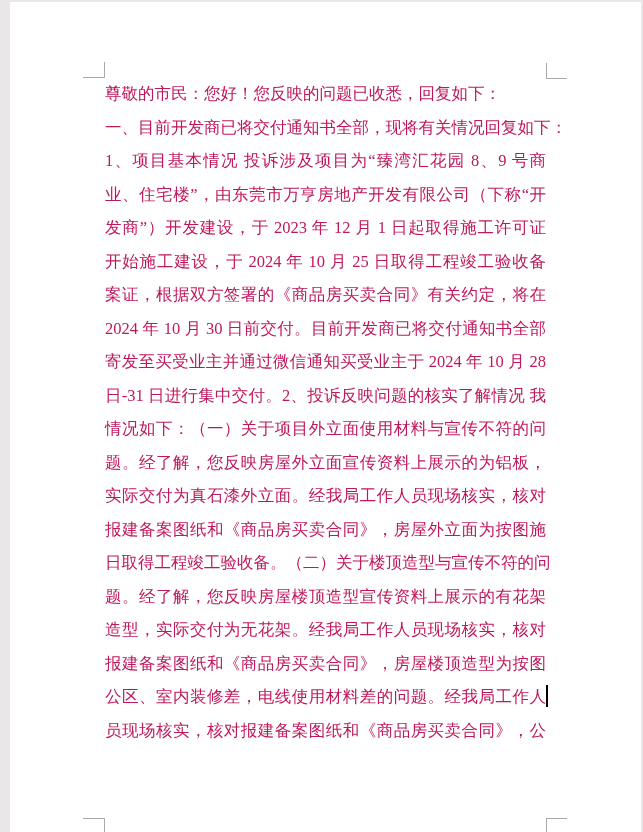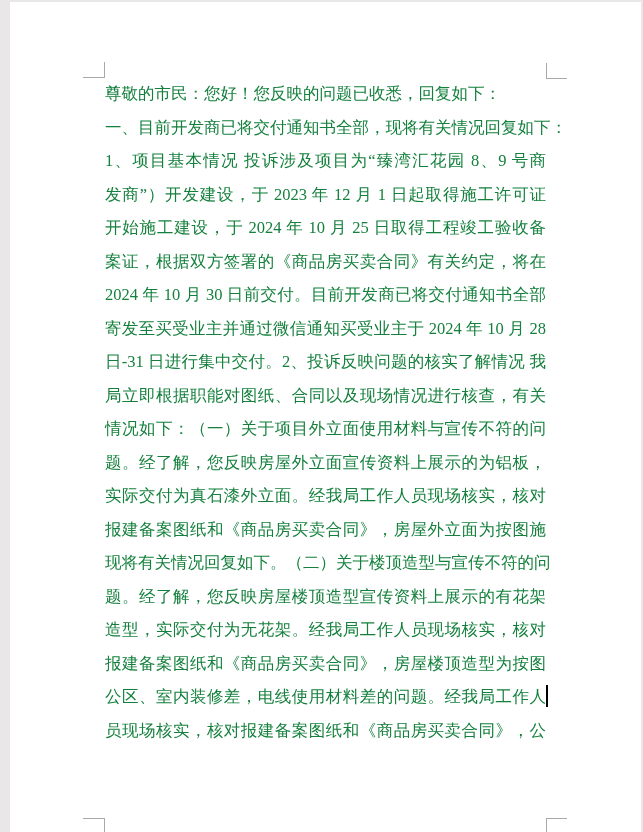--- a/index.html
+++ b/index.html
@@ -82,36 +82,36 @@
 
 <div class="stage">
 
   <div class="paper" style="background: rgb(255, 255, 255);"></div>
 
   <div class="crop crop-tl" style="border-color: rgb(169, 169, 169);"></div>
   <div class="crop crop-tr" style="border-color: rgb(169, 169, 169);"></div>
   <div class="crop crop-bl" style="border-color: rgb(169, 169, 169);"></div>
   <div class="crop crop-br" style="border-color: rgb(169, 169, 169);"></div>
 
-  <div class="text-area" style="color: #15803d;">
+  <div class="text-area" style="color: #be185d;">
       <div class="line para-end">尊敬的市民：您好！您反映的问题已收悉，回复如下：</div>
       <div class="line">一、目前开发商已将交付通知书全部，现将有关情况回复如下：</div>
       <div class="line">1、项目基本情况 投诉涉及项目为“臻湾汇花园 8、9 号商</div>
+      <div class="line">业、住宅楼”，由东莞市万亨房地产开发有限公司（下称“开</div>
       <div class="line">发商”）开发建设，于 2023 年 12 月 1 日起取得施工许可证</div>
       <div class="line">开始施工建设，于 2024 年 10 月 25 日取得工程竣工验收备</div>
       <div class="line">案证，根据双方签署的《商品房买卖合同》有关约定，将在</div>
       <div class="line">2024 年 10 月 30 日前交付。目前开发商已将交付通知书全部</div>
       <div class="line">寄发至买受业主并通过微信通知买受业主于 2024 年 10 月 28</div>
       <div class="line">日-31 日进行集中交付。2、投诉反映问题的核实了解情况 我</div>
-      <div class="line">局立即根据职能对图纸、合同以及现场情况进行核查，有关</div>
       <div class="line">情况如下：（一）关于项目外立面使用材料与宣传不符的问</div>
       <div class="line">题。经了解，您反映房屋外立面宣传资料上展示的为铝板，</div>
       <div class="line">实际交付为真石漆外立面。经我局工作人员现场核实，核对</div>
       <div class="line">报建备案图纸和《商品房买卖合同》，房屋外立面为按图施</div>
-      <div class="line">现将有关情况回复如下。（二）关于楼顶造型与宣传不符的问</div>
+      <div class="line">日取得工程竣工验收备。（二）关于楼顶造型与宣传不符的问</div>
       <div class="line">题。经了解，您反映房屋楼顶造型宣传资料上展示的有花架</div>
       <div class="line">造型，实际交付为无花架。经我局工作人员现场核实，核对</div>
       <div class="line">报建备案图纸和《商品房买卖合同》，房屋楼顶造型为按图</div>
       <div class="line">公区、室内装修差，电线使用材料差的问题。经我局工作人</div>
       <div class="line">员现场核实，核对报建备案图纸和《商品房买卖合同》，公</div>
     </div>
 
   <div class="caret" style="background: rgb(0, 0, 0);"></div>
 
 </div>

